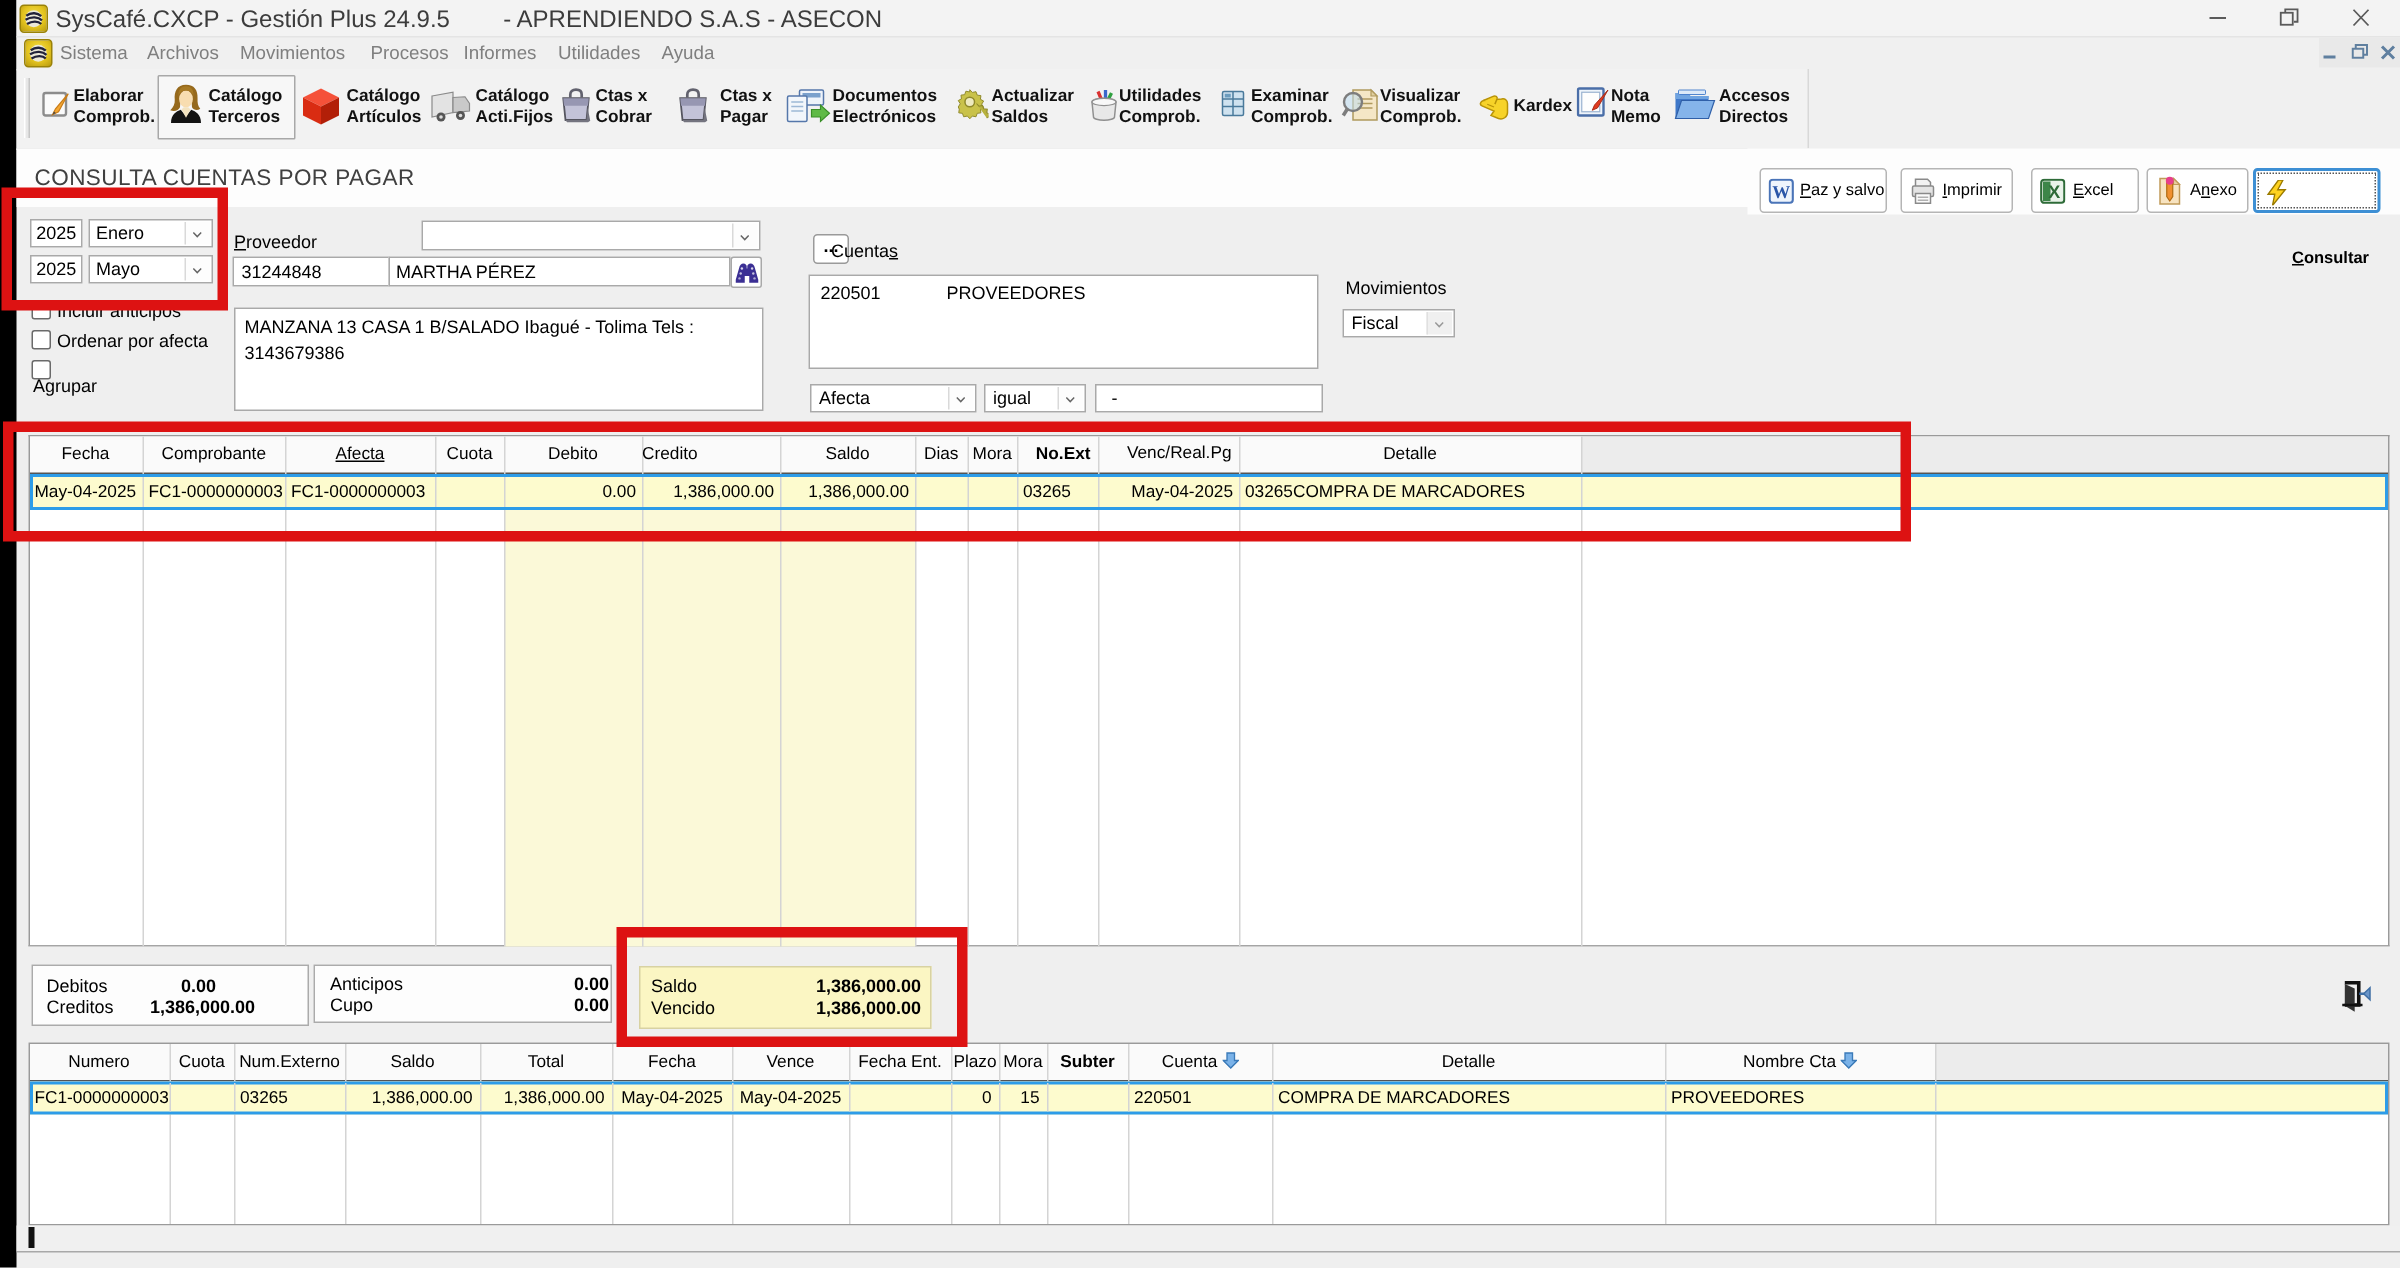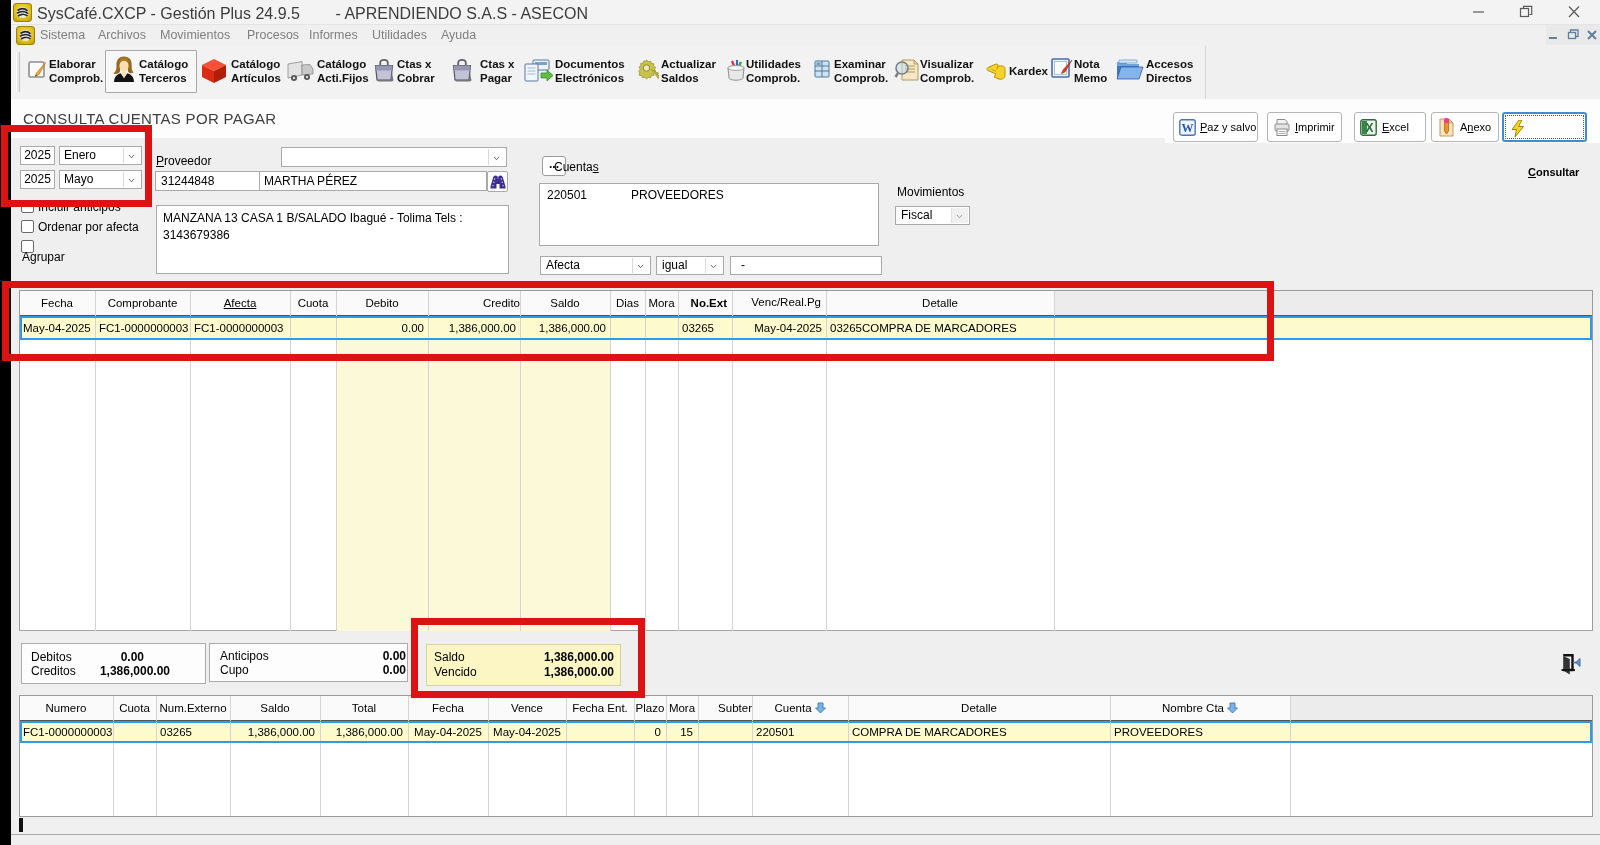--- a/index.html
+++ b/index.html
@@ -337,21 +337,21 @@
 <div class="gridline" style="left:645px;top:291px;height:340px;"></div>
 <div class="gridline" style="left:678px;top:291px;height:340px;"></div>
 <div class="gridline" style="left:732px;top:291px;height:340px;"></div>
 <div class="gridline" style="left:826px;top:291px;height:340px;"></div>
 <div class="gridline" style="left:1054px;top:291px;height:340px;"></div>
 <div class="hdrcell" style="left:19px;top:291px;width:76px;text-align:center;">Fecha</div>
 <div class="hdrcell" style="left:95px;top:291px;width:95px;text-align:center;">Comprobante</div>
 <div class="hdrcell" style="left:190px;top:291px;width:100px;text-align:center;"><u>Afecta</u></div>
 <div class="hdrcell" style="left:290px;top:291px;width:46px;text-align:center;">Cuota</div>
 <div class="hdrcell" style="left:336px;top:291px;width:92px;text-align:center;">Debito</div>
-<div class="hdrcell" style="left:428px;top:291px;width:92px;text-align:right;">Credito</div>
+<div class="hdrcell" style="left:428px;top:291px;width:92px;text-align:left;">Credito</div>
 <div class="hdrcell" style="left:520px;top:291px;width:90px;text-align:center;">Saldo</div>
 <div class="hdrcell" style="left:610px;top:291px;width:35px;text-align:center;">Dias</div>
 <div class="hdrcell" style="left:645px;top:291px;width:33px;text-align:center;">Mora</div>
 <div class="hdrcell" style="left:678px;top:291px;width:49px;text-align:right;font-weight:bold;">No.Ext</div>
 <div class="hdrcell" style="left:732px;top:290px;width:89px;text-align:right;">Venc/Real.Pg</div>
 <div class="hdrcell" style="left:826px;top:291px;width:228px;text-align:center;">Detalle</div>
 <div class="abs" style="left:20px;top:316px;width:1572px;height:24px;background:#fdfbce;border:2px solid #2d9ce8;box-sizing:border-box;"></div>
 <div class="cell" style="left:23px;top:317px;">May-04-2025</div>
 <div class="cell" style="left:99px;top:317px;">FC1-0000000003</div>
 <div class="cell" style="left:194px;top:317px;">FC1-0000000003</div>
@@ -418,21 +418,21 @@
 <div class="hdrcell" style="left:19px;top:696px;width:94px;text-align:center;">Numero</div>
 <div class="hdrcell" style="left:113px;top:696px;width:43px;text-align:center;">Cuota</div>
 <div class="hdrcell" style="left:156px;top:696px;width:74px;text-align:center;">Num.Externo</div>
 <div class="hdrcell" style="left:230px;top:696px;width:90px;text-align:center;">Saldo</div>
 <div class="hdrcell" style="left:320px;top:696px;width:88px;text-align:center;">Total</div>
 <div class="hdrcell" style="left:408px;top:696px;width:80px;text-align:center;">Fecha</div>
 <div class="hdrcell" style="left:488px;top:696px;width:78px;text-align:center;">Vence</div>
 <div class="hdrcell" style="left:566px;top:696px;width:68px;text-align:center;">Fecha Ent.</div>
 <div class="hdrcell" style="left:634px;top:696px;width:32px;text-align:center;">Plazo</div>
 <div class="hdrcell" style="left:666px;top:696px;width:32px;text-align:center;">Mora</div>
-<div class="hdrcell" style="left:698px;top:696px;width:54px;text-align:right;">Subter</div>
+<div class="hdrcell" style="left:698px;top:696px;width:54px;text-align:center;font-weight:bold;">Subter</div>
 <div class="hdrcell" style="left:752px;top:696px;width:96px;text-align:center;">Cuenta<svg style="vertical-align:-2px;margin-left:3px;" width="11" height="12" viewBox="0 0 11 12">
       <path d="M3 1 L8 1 L8 6 L10.5 6 L5.5 11 L0.5 6 L3 6 Z" fill="#7ab2e8" stroke="#3a7ab8" stroke-width="0.9"></path>
     </svg></div>
 <div class="hdrcell" style="left:848px;top:696px;width:262px;text-align:center;">Detalle</div>
 <div class="hdrcell" style="left:1110px;top:696px;width:180px;text-align:center;">Nombre Cta<svg style="vertical-align:-2px;margin-left:3px;" width="11" height="12" viewBox="0 0 11 12">
       <path d="M3 1 L8 1 L8 6 L10.5 6 L5.5 11 L0.5 6 L3 6 Z" fill="#7ab2e8" stroke="#3a7ab8" stroke-width="0.9"></path>
     </svg></div>
 <div class="abs" style="left:20px;top:721px;width:1572px;height:22px;background:#fdfbce;border:2px solid #2d9ce8;box-sizing:border-box;"></div>
 <div class="cell" style="left:23px;top:721px;">FC1-0000000003</div>
 <div class="cell" style="left:160px;top:721px;">03265</div>

